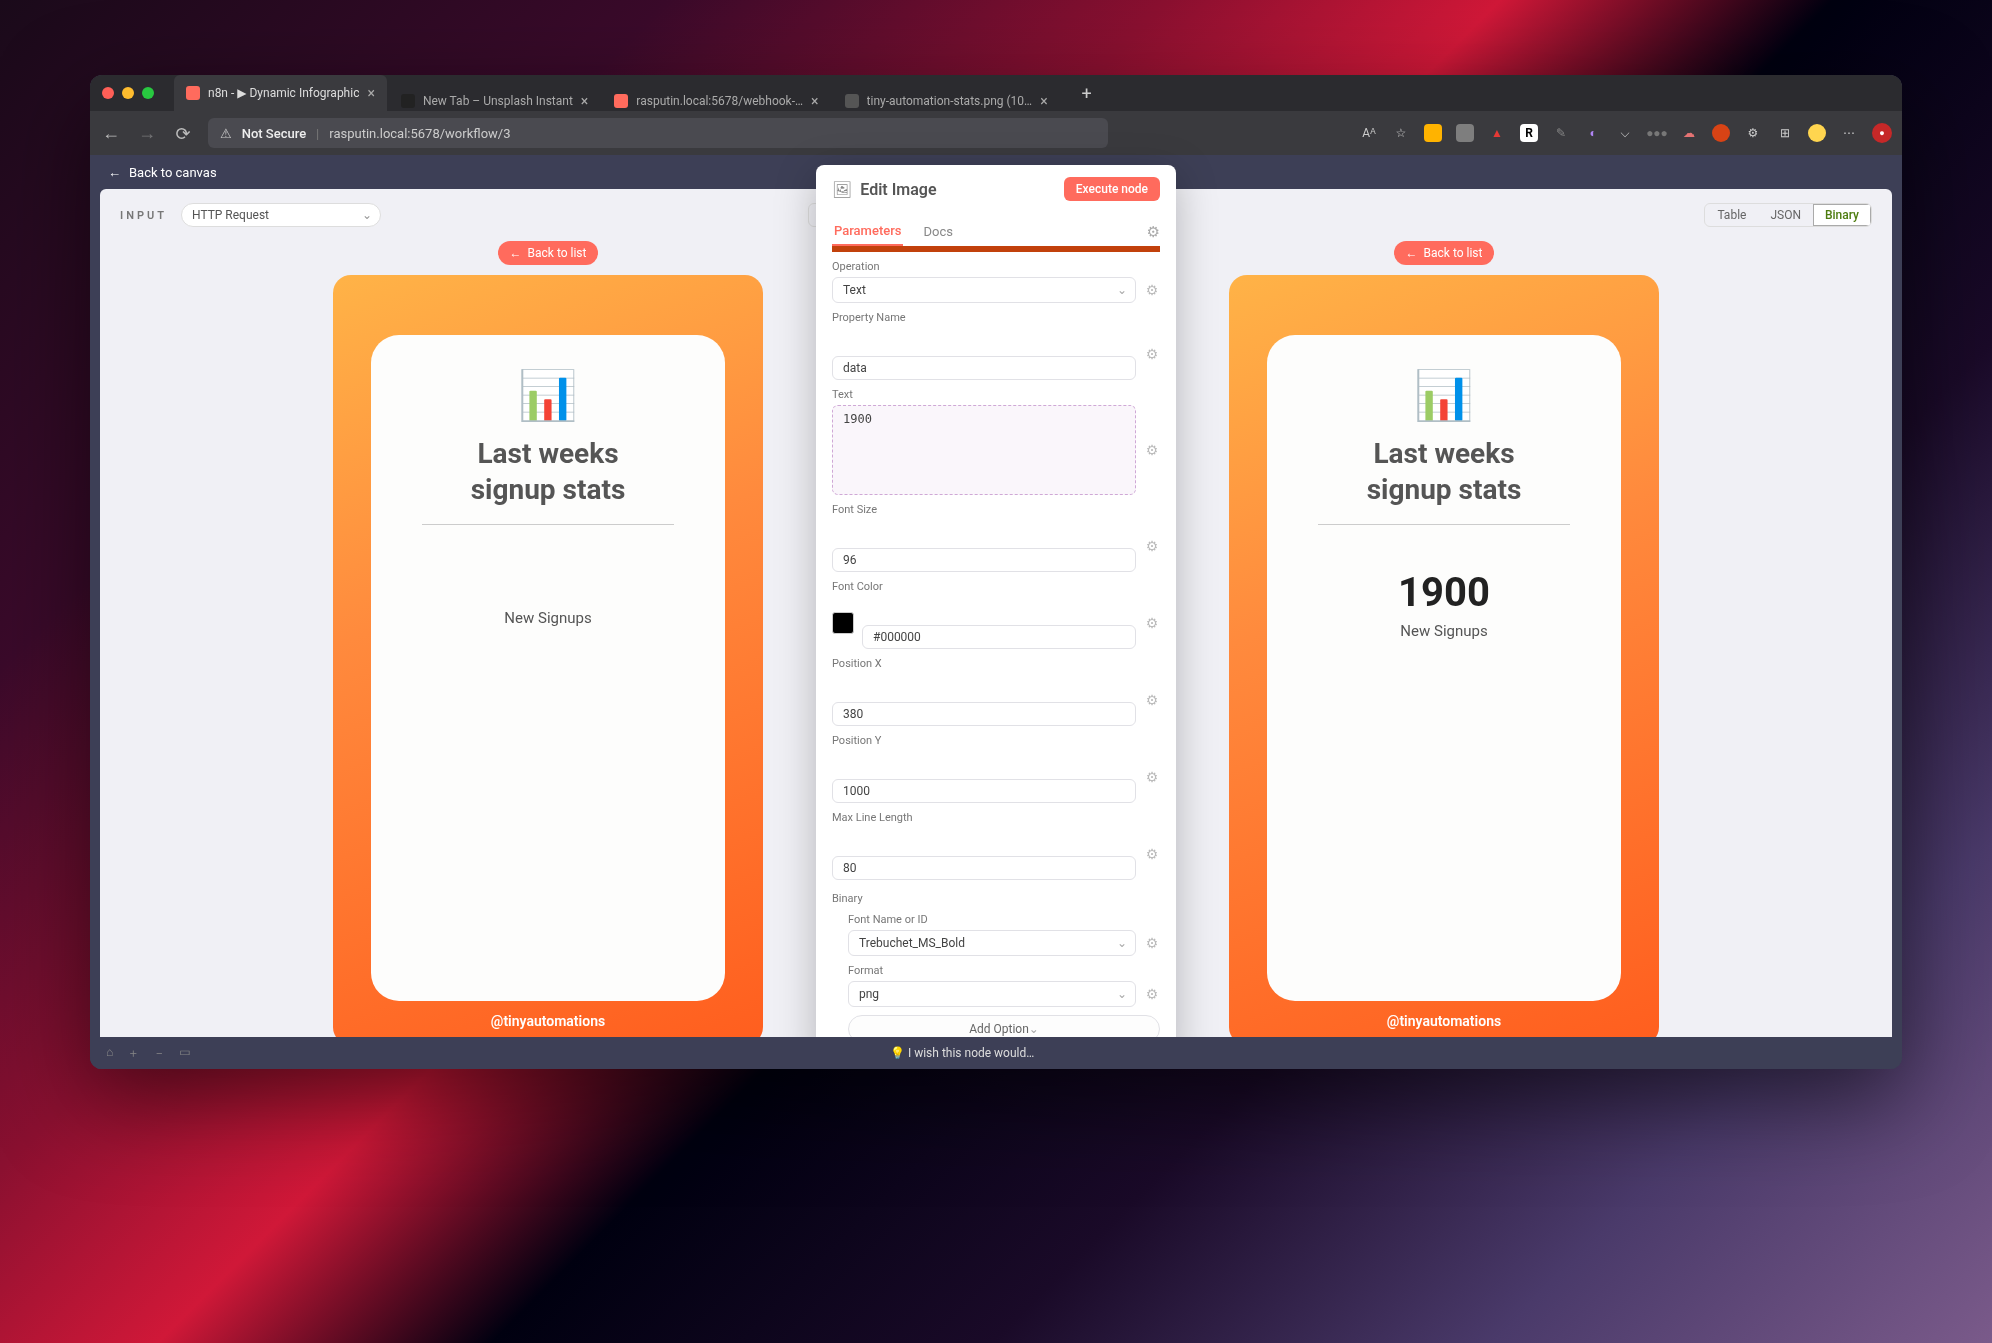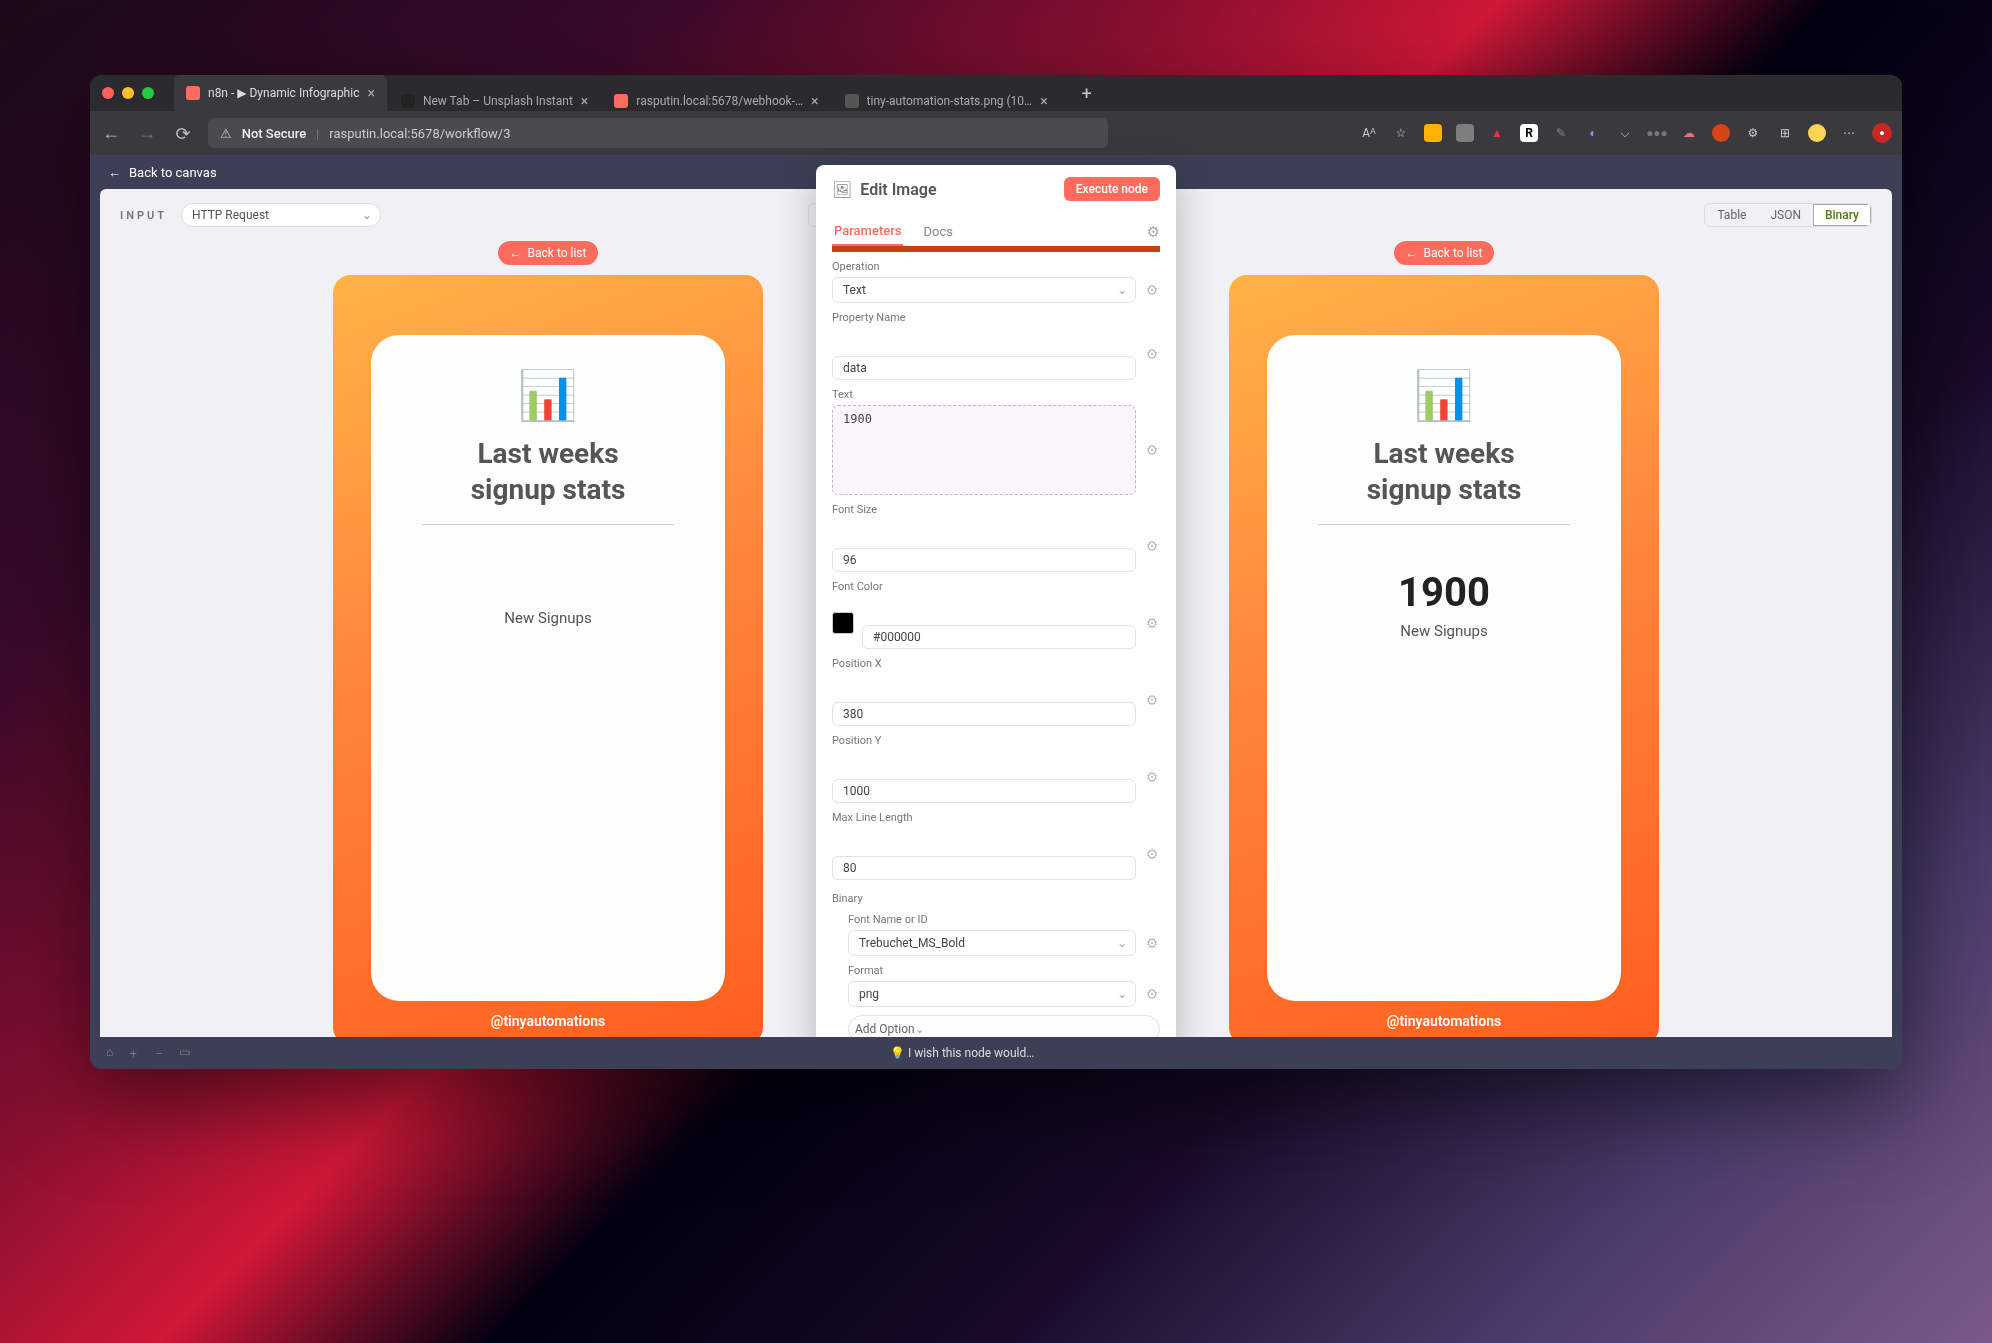--- a/index.html
+++ b/index.html
@@ -67,21 +67,21 @@
   .field{display:flex;flex-direction:column;gap:4px;}
   .flabel{font-size:11px;color:#777;}
   .frow{display:flex;gap:8px;align-items:center;}
   .finput{flex:1;border:1px solid #e1e1e6;border-radius:6px;padding:4px 10px;font-size:12px;color:#444;background:#fff;margin-top:28px;}
   .fselect{flex:1;border:1px solid #e1e1e6;border-radius:6px;padding:5px 24px 5px 10px;font-size:12px;color:#444;background:#fff;position:relative;}
   .fselect::after{content:"⌄";position:absolute;right:8px;color:#aaa}
   .ftextarea{flex:1;border:1px dashed #cfa8d6;border-radius:6px;padding:6px 10px;font-size:12px;color:#444;background:#faf6fb;height:90px;font-family:monospace;resize:none;}
   .cog{color:#bbb;font-size:14px;width:16px;text-align:center;cursor:pointer;}
   .swatch{width:22px;height:22px;background:#000;border:1px solid #ccc;border-radius:3px;flex:none;}
   .subgroup{border-left:0;padding-left:16px;display:flex;flex-direction:column;gap:8px;}
-  .addopt{border:1px solid #e1e1e6;border-radius:18px;background:#fdfdfd;font-size:12px;color:#666;padding:6px;display:flex;align-items:center;gap:0;cursor:pointer;}
+  .addopt{border:1px solid #e1e1e6;border-radius:18px;background:#fdfdfd;font-size:12px;color:#666;padding:6px;display:flex;align-items:center;justify-content:center;gap:0;cursor:pointer;}
   .addopt span.chev{color:#aaa;}
   
   .footer{position:absolute;bottom:0;left:0;right:0;height:32px;background:#3d3f56;display:flex;align-items:center;color:#bbb;font-size:12px;padding:0 16px;gap:10px;}
   .footer .left-icons{display:flex;gap:14px;color:#888;}
   .footer .wish{position:absolute;left:800px;color:#ddd}
 </style>
 </head>
 <body>
 
 <div class="window">

